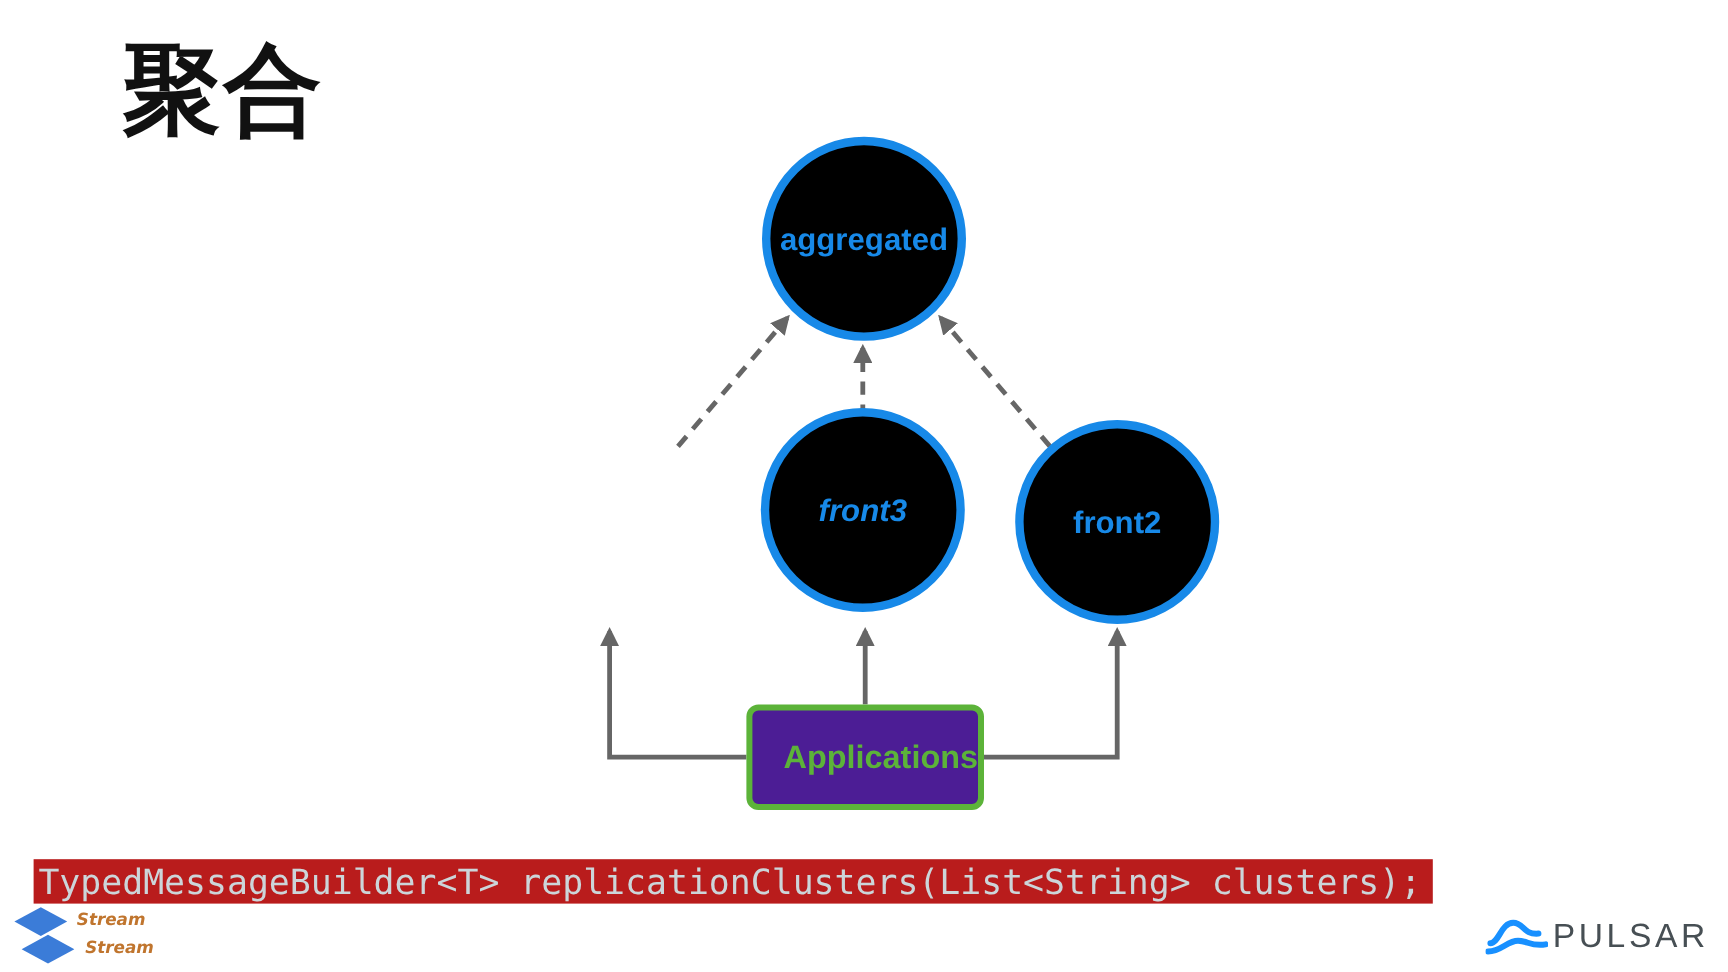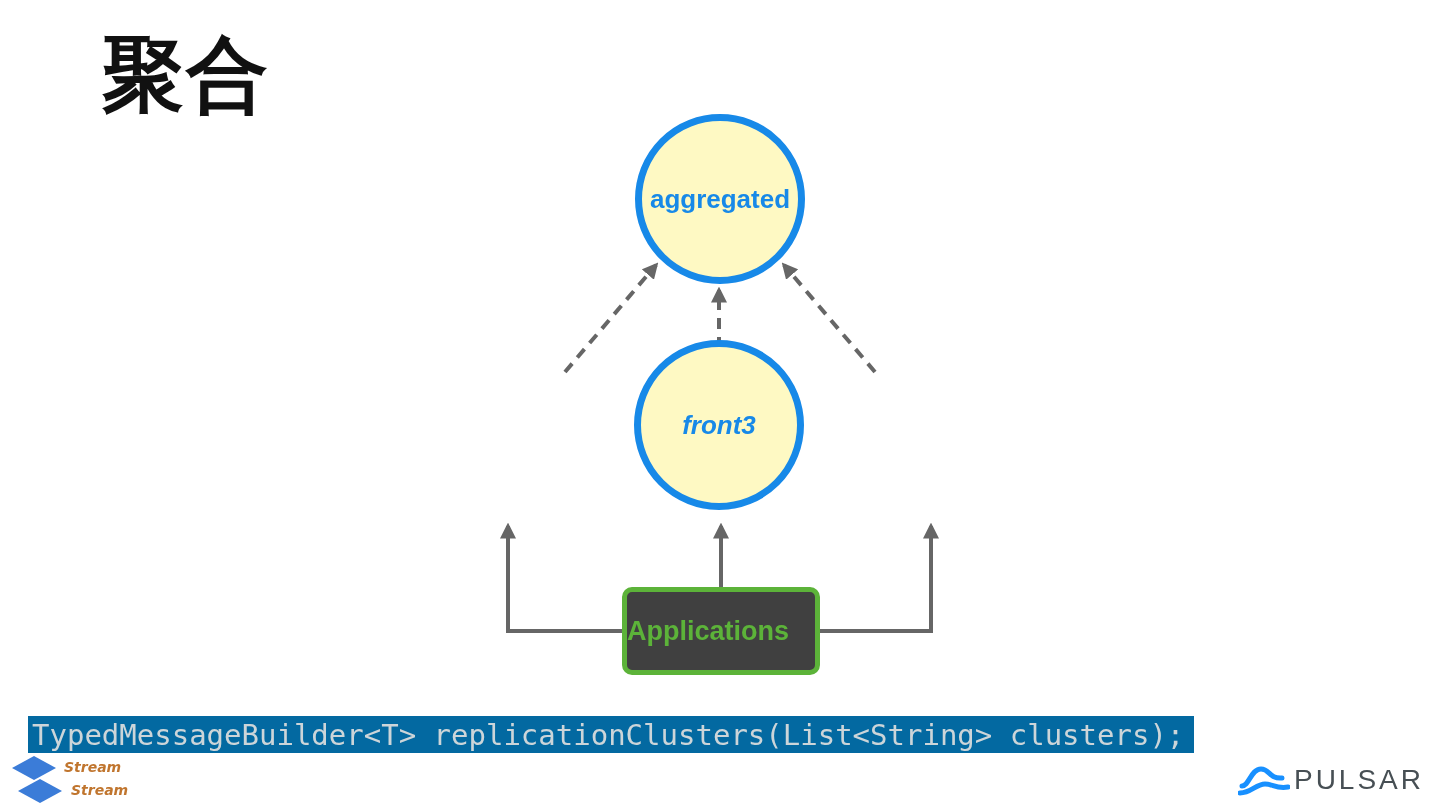--- a/index.html
+++ b/index.html
@@ -8,30 +8,30 @@
   .stage { position:relative; width:1440px; height:810px; background:#ffffff; }
 
   .title { position:absolute; left:102px; top:21px; font-size:82px; font-weight:800;
            color:#111; letter-spacing:2px; font-family:"DejaVu Sans","Liberation Sans",sans-serif; }
 
   .wires { position:absolute; left:0; top:0; width:1440px; height:810px; }
   .wires path.solid { stroke:#666666; stroke-width:4; fill:none; }
   .wires path.dash  { stroke:#666666; stroke-width:4; fill:none; stroke-dasharray:11 8; }
 
   .circle { position:absolute; width:170px; height:170px; border:7px solid #1789e8;
-            border-radius:50%; background:#fef9c3; display:flex; align-items:center;
+            border-radius:50%; background:#000000; display:flex; align-items:center;
             justify-content:center; }
   .clabel { color:#1789e8; font-weight:bold; font-size:26px; }
 
   .appbox { position:absolute; left:622px; top:587px; width:198px; height:88px;
-            border:5px solid #5cb339; border-radius:10px; background:#404040;
-            display:flex; align-items:center; justify-content:flex-start; }
+            border:5px solid #5cb339; border-radius:10px; background:#4c1d95;
+            display:flex; align-items:center; justify-content:flex-end; }
   .appbox .blabel { color:#5cb339; font-weight:bold; font-size:27px; }
 
-  .codebar { position:absolute; left:28px; top:716px; height:37px; background:#0369a1;
+  .codebar { position:absolute; left:28px; top:716px; height:37px; background:#b91c1c;
              display:inline-flex; align-items:center; padding:0 10px 0 4px; }
   .codebar code { font-family:"DejaVu Sans Mono","Liberation Mono",monospace;
                   font-size:29px; color:#ccd5d9; white-space:pre; }
 
   .sn-logo { position:absolute; left:8px; top:753px; display:flex; align-items:center; }
   .sn-text { margin-left:2px; color:#c0752e; font-weight:bold; font-size:14px;
              line-height:23px; font-family:"DejaVu Sans","Liberation Sans",sans-serif;font-style:italic; }
   .sn-text .l2 { margin-left:7px; }
 
   .pulsar-logo { position:absolute; right:16px; top:762px; display:flex;
@@ -62,20 +62,23 @@
 
   <div class="circle" style="left:635px; top:114px;">
     <span class="clabel">aggregated</span>
   </div>
 
 
   <div class="circle" style="left:634px; top:340px;font-style:italic;">
     <span class="clabel">front3</span>
   </div>
 
+  <div class="circle" style="left:846px; top:350px;">
+    <span class="clabel">front2</span>
+  </div>
 
   <div class="appbox">
     <span class="blabel">Applications</span>
   </div>
 
   <div class="codebar">
     <code>TypedMessageBuilder&lt;T&gt; replicationClusters(List&lt;String&gt; clusters);</code>
   </div>
 
   <div class="sn-logo">

